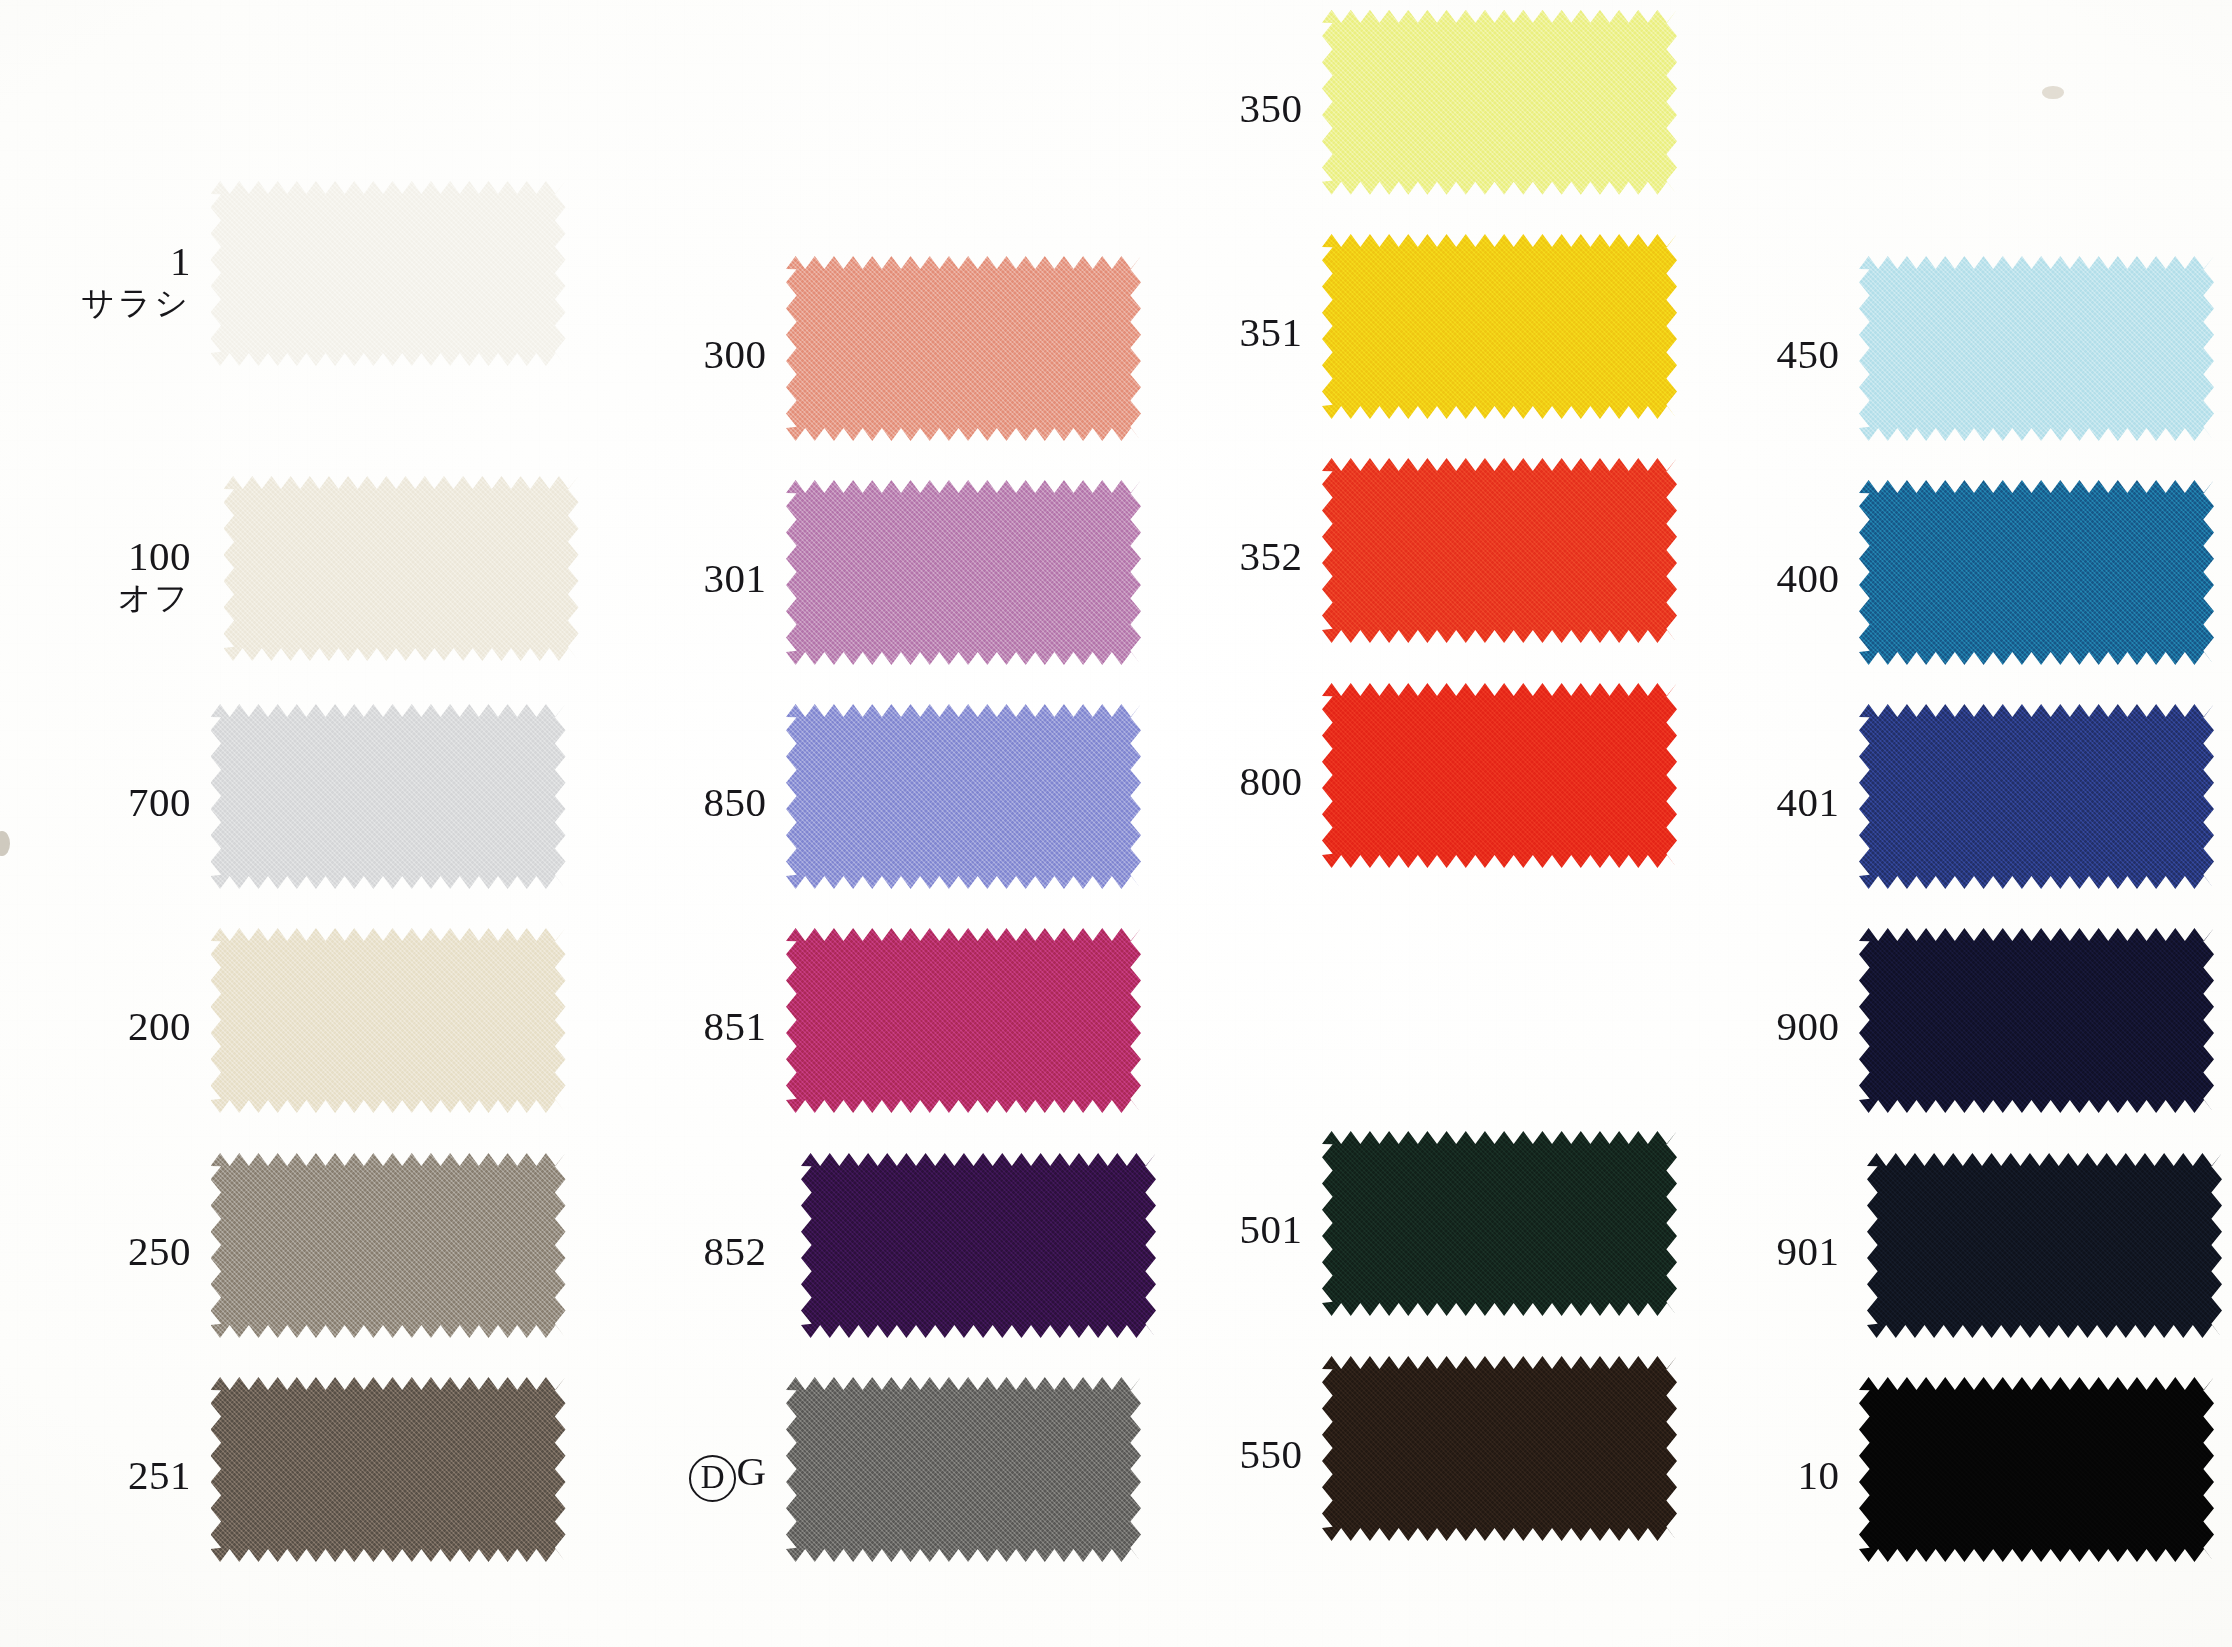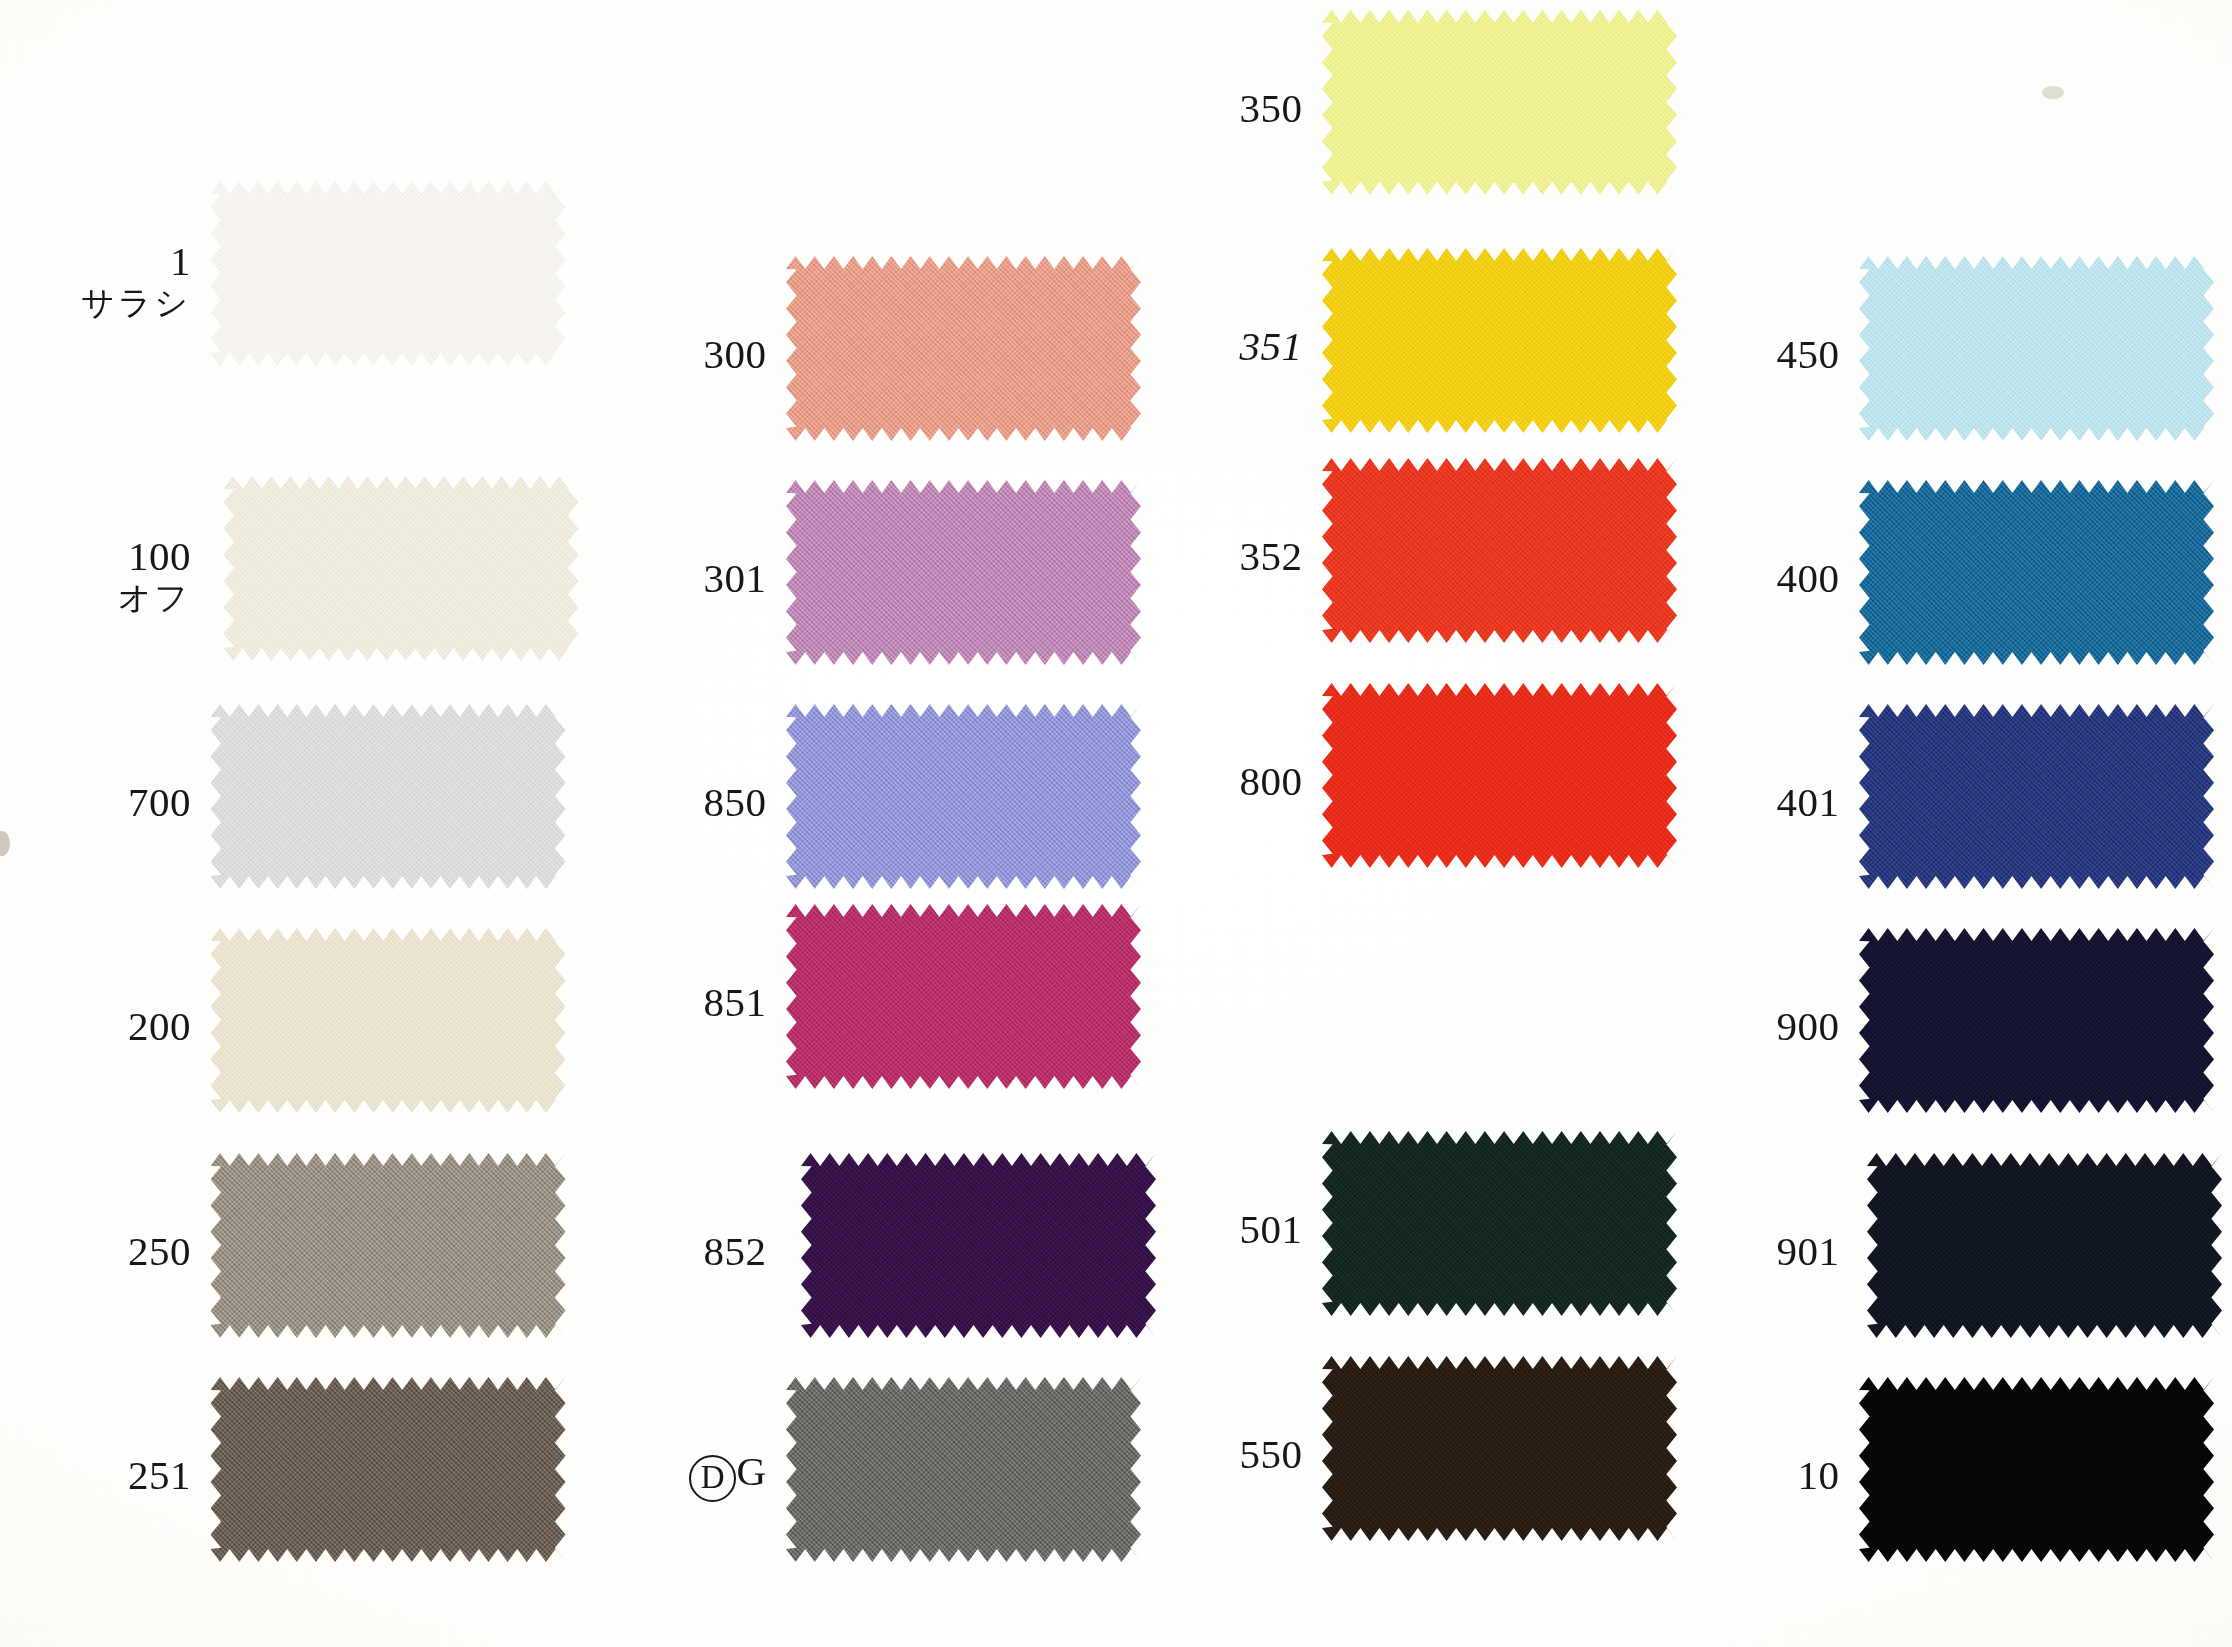--- a/index.html
+++ b/index.html
@@ -254,21 +254,21 @@
       </div>
       <div class="swatch-row" style="top: 704px;">
         <div class="swatch-label">
           <span class="code">850</span>
         </div>
         <div class="swatch-wrap">
           <div class="swatch-shadow"></div>
           <div class="swatch" style="background-color: rgb(148, 153, 216);"></div>
         </div>
       </div>
-      <div class="swatch-row" style="top: 904px; justify-content: flex-end;">
+      <div class="swatch-row" style="top: 928px; justify-content: flex-end;">
         <div class="swatch-label">
           <span class="code">851</span>
         </div>
         <div class="swatch-wrap">
           <div class="swatch-shadow"></div>
           <div class="swatch" style="background-color: rgb(185, 49, 107);"></div>
         </div>
       </div>
       <div class="swatch-row" style="top: 1153px; gap: 15px;">
         <div class="swatch-label">
@@ -292,21 +292,21 @@
   <div class="column" id="column-3" style="left: 1131px;">
       <div class="swatch-row" style="top: 9.8px;">
         <div class="swatch-label">
           <span class="code">350</span>
         </div>
         <div class="swatch-wrap">
           <div class="swatch-shadow"></div>
           <div class="swatch" style="background-color: rgb(238, 242, 148);"></div>
         </div>
       </div>
-      <div class="swatch-row" style="top: 248px; font-style: italic;">
+      <div class="swatch-row" style="top: 234px;">
         <div class="swatch-label">
           <span class="code">351</span>
         </div>
         <div class="swatch-wrap">
           <div class="swatch-shadow"></div>
           <div class="swatch" style="background-color: rgb(242, 208, 22);"></div>
         </div>
       </div>
       <div class="swatch-row" style="top: 458px;">
         <div class="swatch-label">

